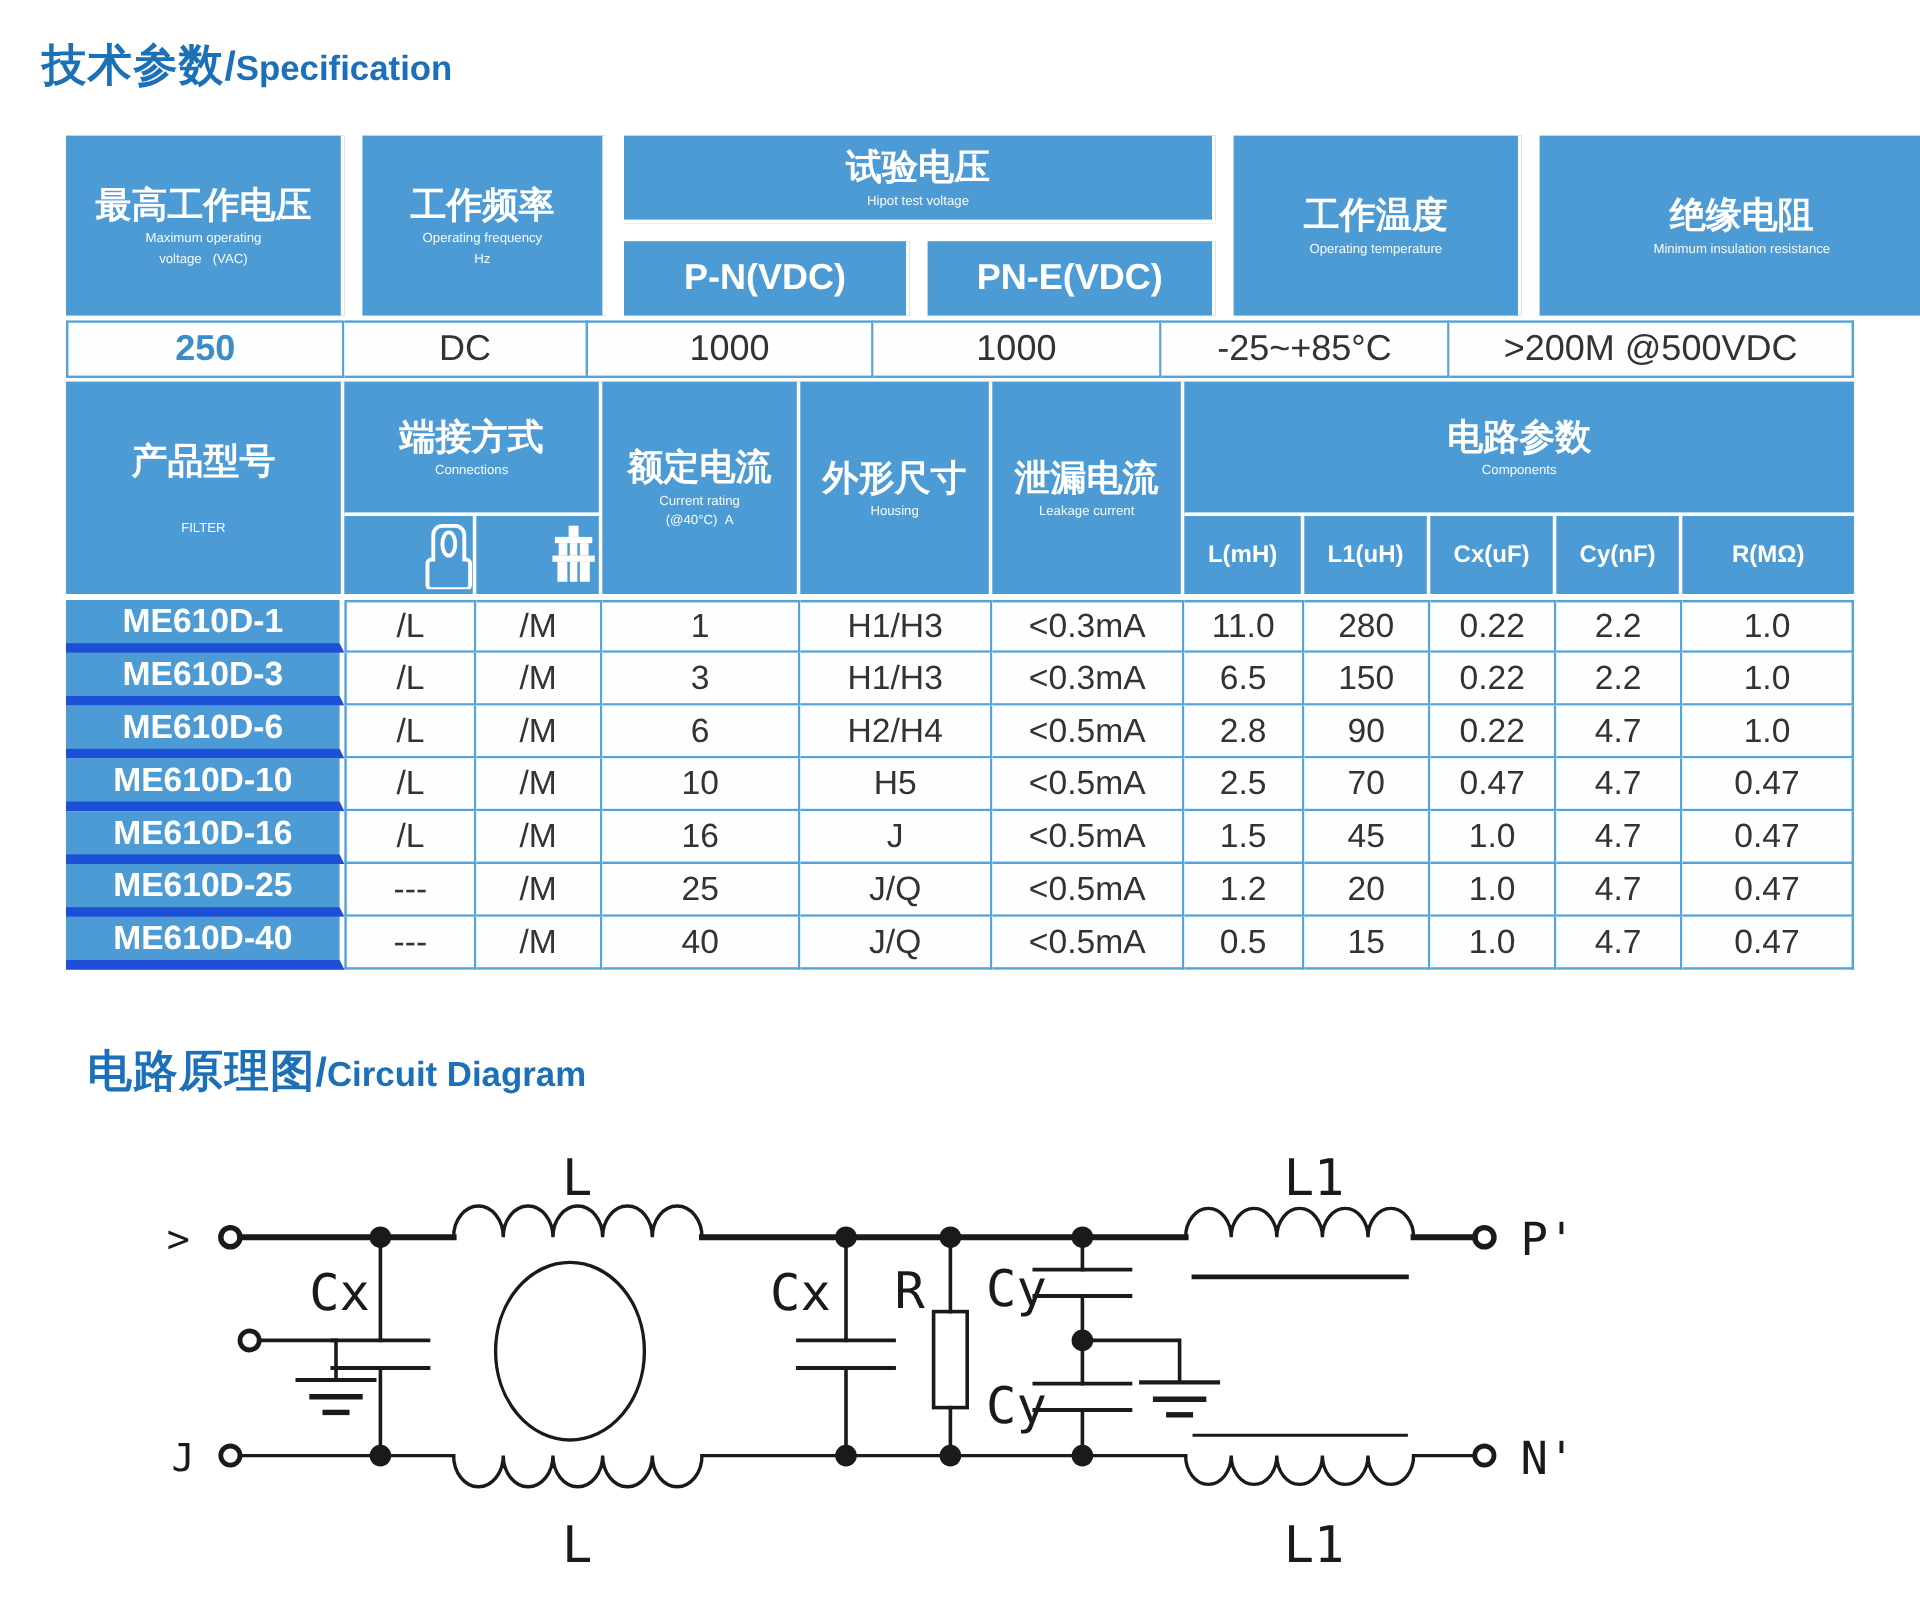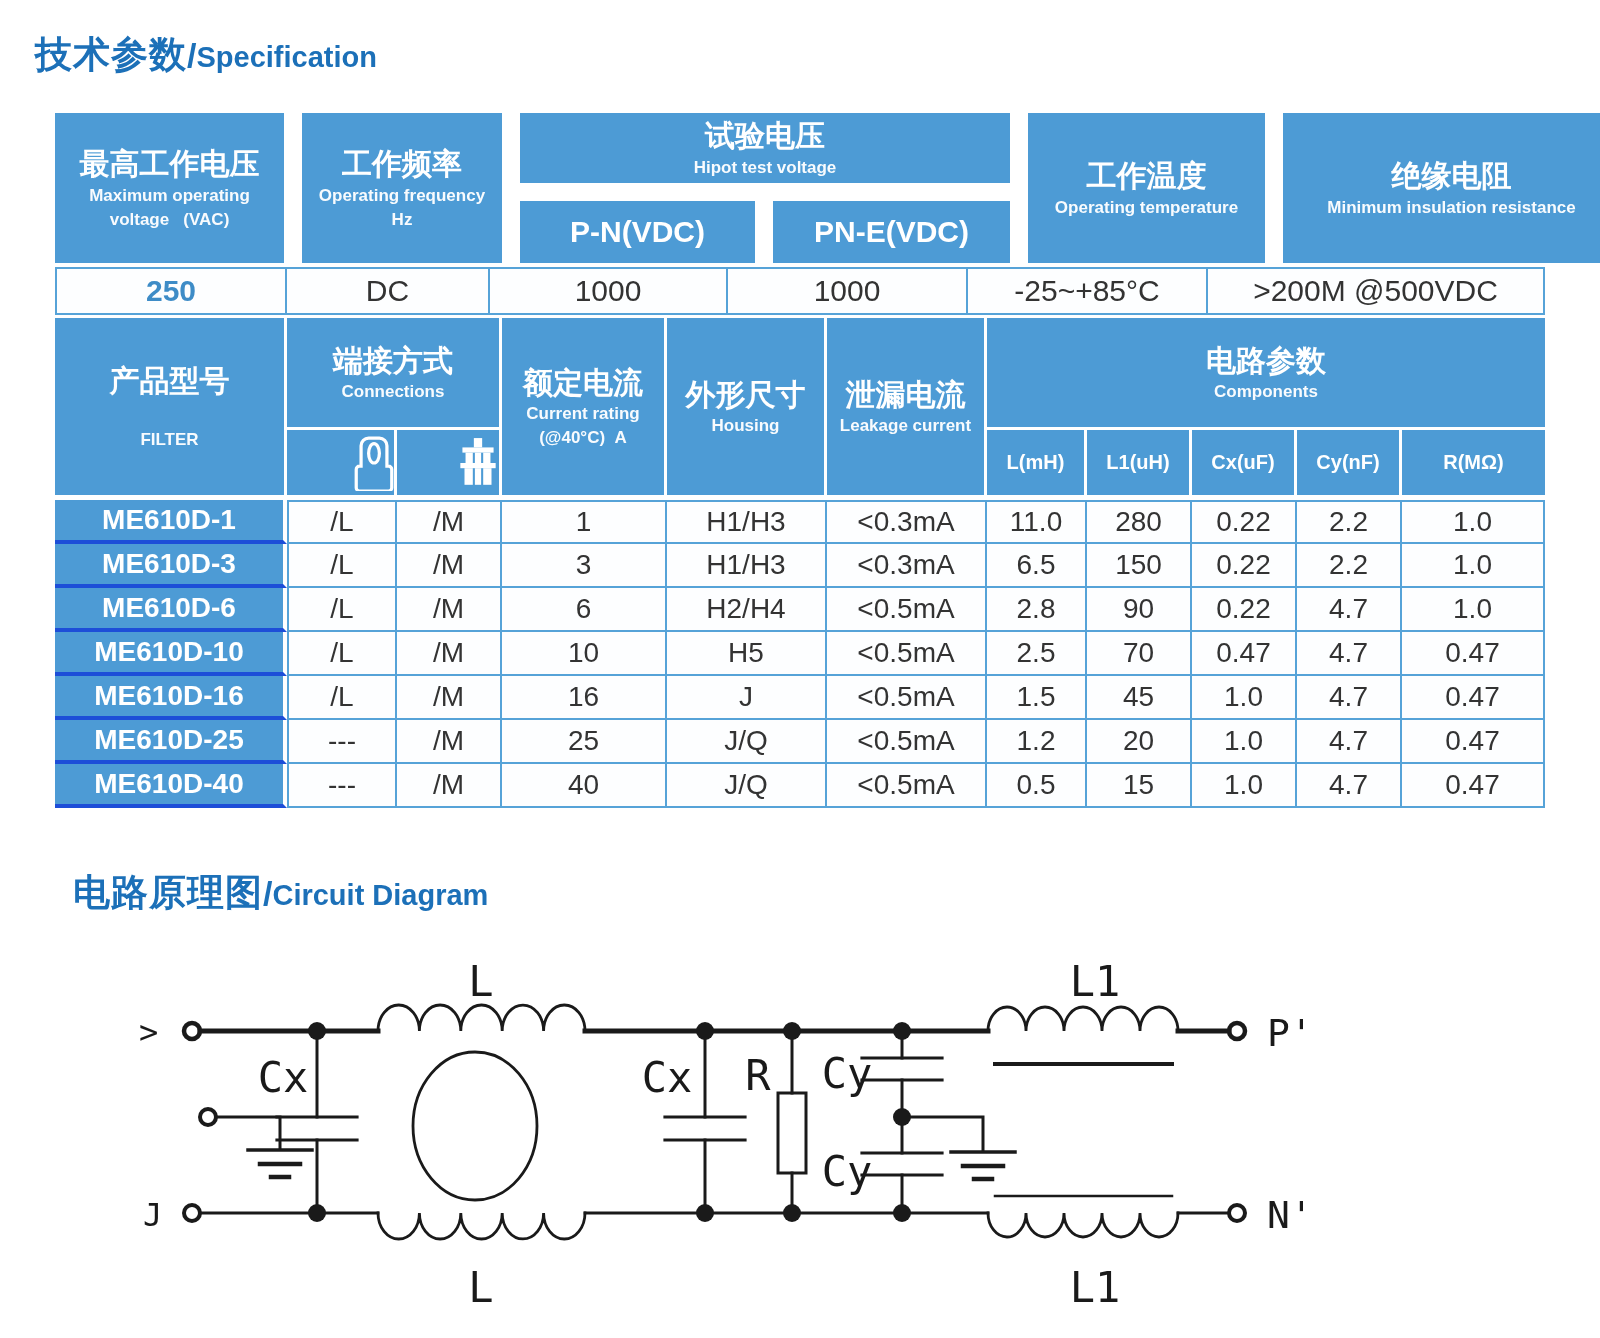--- a/index.html
+++ b/index.html
@@ -24,21 +24,21 @@
   .sec-title .slash{font-size:34px;}
   .sec-title .en{font-size:29px;}
   #spec-title{top:30px;}
   #circuit-title{top:868px;margin-left:38px;}
 
   
   .t1{position:absolute;left:55px;top:113px;width:1490px;}
   .t1head{display:grid;grid-template-columns:232px 203px 238px 240px 240px 337px;grid-template-rows:73px 62px;gap:15px;}
   .hcell{background:var(--header-blue);color:#fff;display:flex;flex-direction:column;align-items:center;justify-content:center;text-align:center;}
   .hcell .zh{font-size:30px;font-weight:700;line-height:1.25;}
-  .hcell .en{font-size:17px;font-weight:700;line-height:1.3;color:rgba(255,255,255,.96);padding:2px 6px 0;}
+  .hcell .en{font-size:11px;font-weight:400;line-height:1.3;color:rgba(255,255,255,.96);padding:2px 6px 0;}
   .bR{border-right:3px solid #fff;}
   .bB{border-bottom:3px solid #fff;}
   .span2r{grid-row:1/3;}
   .t1 .hipot{grid-column:3/5;grid-row:1;}
   .subhead{font-size:30px;font-weight:700;}
   .t1row{display:grid;grid-template-columns:232px 203px 238px 240px 240px 337px;height:48px;margin-top:4px;border-radius:12px;}
   .t1cell{background:#fdfeff;border:2px solid var(--line-blue);border-left:none;display:flex;align-items:center;justify-content:center;font-size:30px;}
   .t1cell:first-child{border-left:2px solid var(--line-blue);color:var(--value-blue);font-weight:600;}
 
   
@@ -49,21 +49,21 @@
   .t2 .icon1{grid-column:2;grid-row:2;}
   .t2 .icon2{grid-column:3;grid-row:2;}
   .t2 .cur-h{grid-column:4;grid-row:1/3;}
   .t2 .hou-h{grid-column:5;grid-row:1/3;}
   .t2 .lea-h{grid-column:6;grid-row:1/3;}
   .t2 .comp-h{grid-column:7/12;grid-row:1;}
   .t2 .sub{grid-row:2;font-size:20px;font-weight:600;}
   .iconcell{display:flex;align-items:flex-end;justify-content:center;padding-bottom:0;overflow:hidden;}
   .t2rows{margin-top:5px;}
   .t2row{display:grid;grid-template-columns:232px 110px 105px 165px 160px 160px 100px 105px 105px 105px 143px;height:44px;}
-  .mcell{background:var(--header-blue);color:#fff;font-size:28px;font-weight:700;display:flex;align-items:center;justify-content:center;border-bottom:4px solid #1d4ed8;border-right:4px solid #fff;}
+  .mcell{background:var(--header-blue);color:#fff;font-size:28px;font-weight:700;display:flex;align-items:center;justify-content:center;border-bottom:8px solid #1d4ed8;border-right:4px solid #fff;}
   .t2row .c{background:#fdfeff;border-right:2px solid var(--line-blue);border-bottom:2px solid var(--line-blue);display:flex;align-items:center;justify-content:center;font-size:28px;}
   .t2row .c:nth-child(2){border-left:2px solid var(--line-blue);}
   .t2rows .t2row:first-child .c{border-top:2px solid var(--line-blue);}
 
   
   #circuit-svg{position:absolute;left:125px;top:930px;}
   #circuit-svg text{font-family:"DejaVu Sans Mono","Liberation Mono",monospace;fill:#1a1a1a;}
   .clabel{font-size:42px;}
   .cterm{font-size:38px;}
   .cmark{font-size:32px;}

